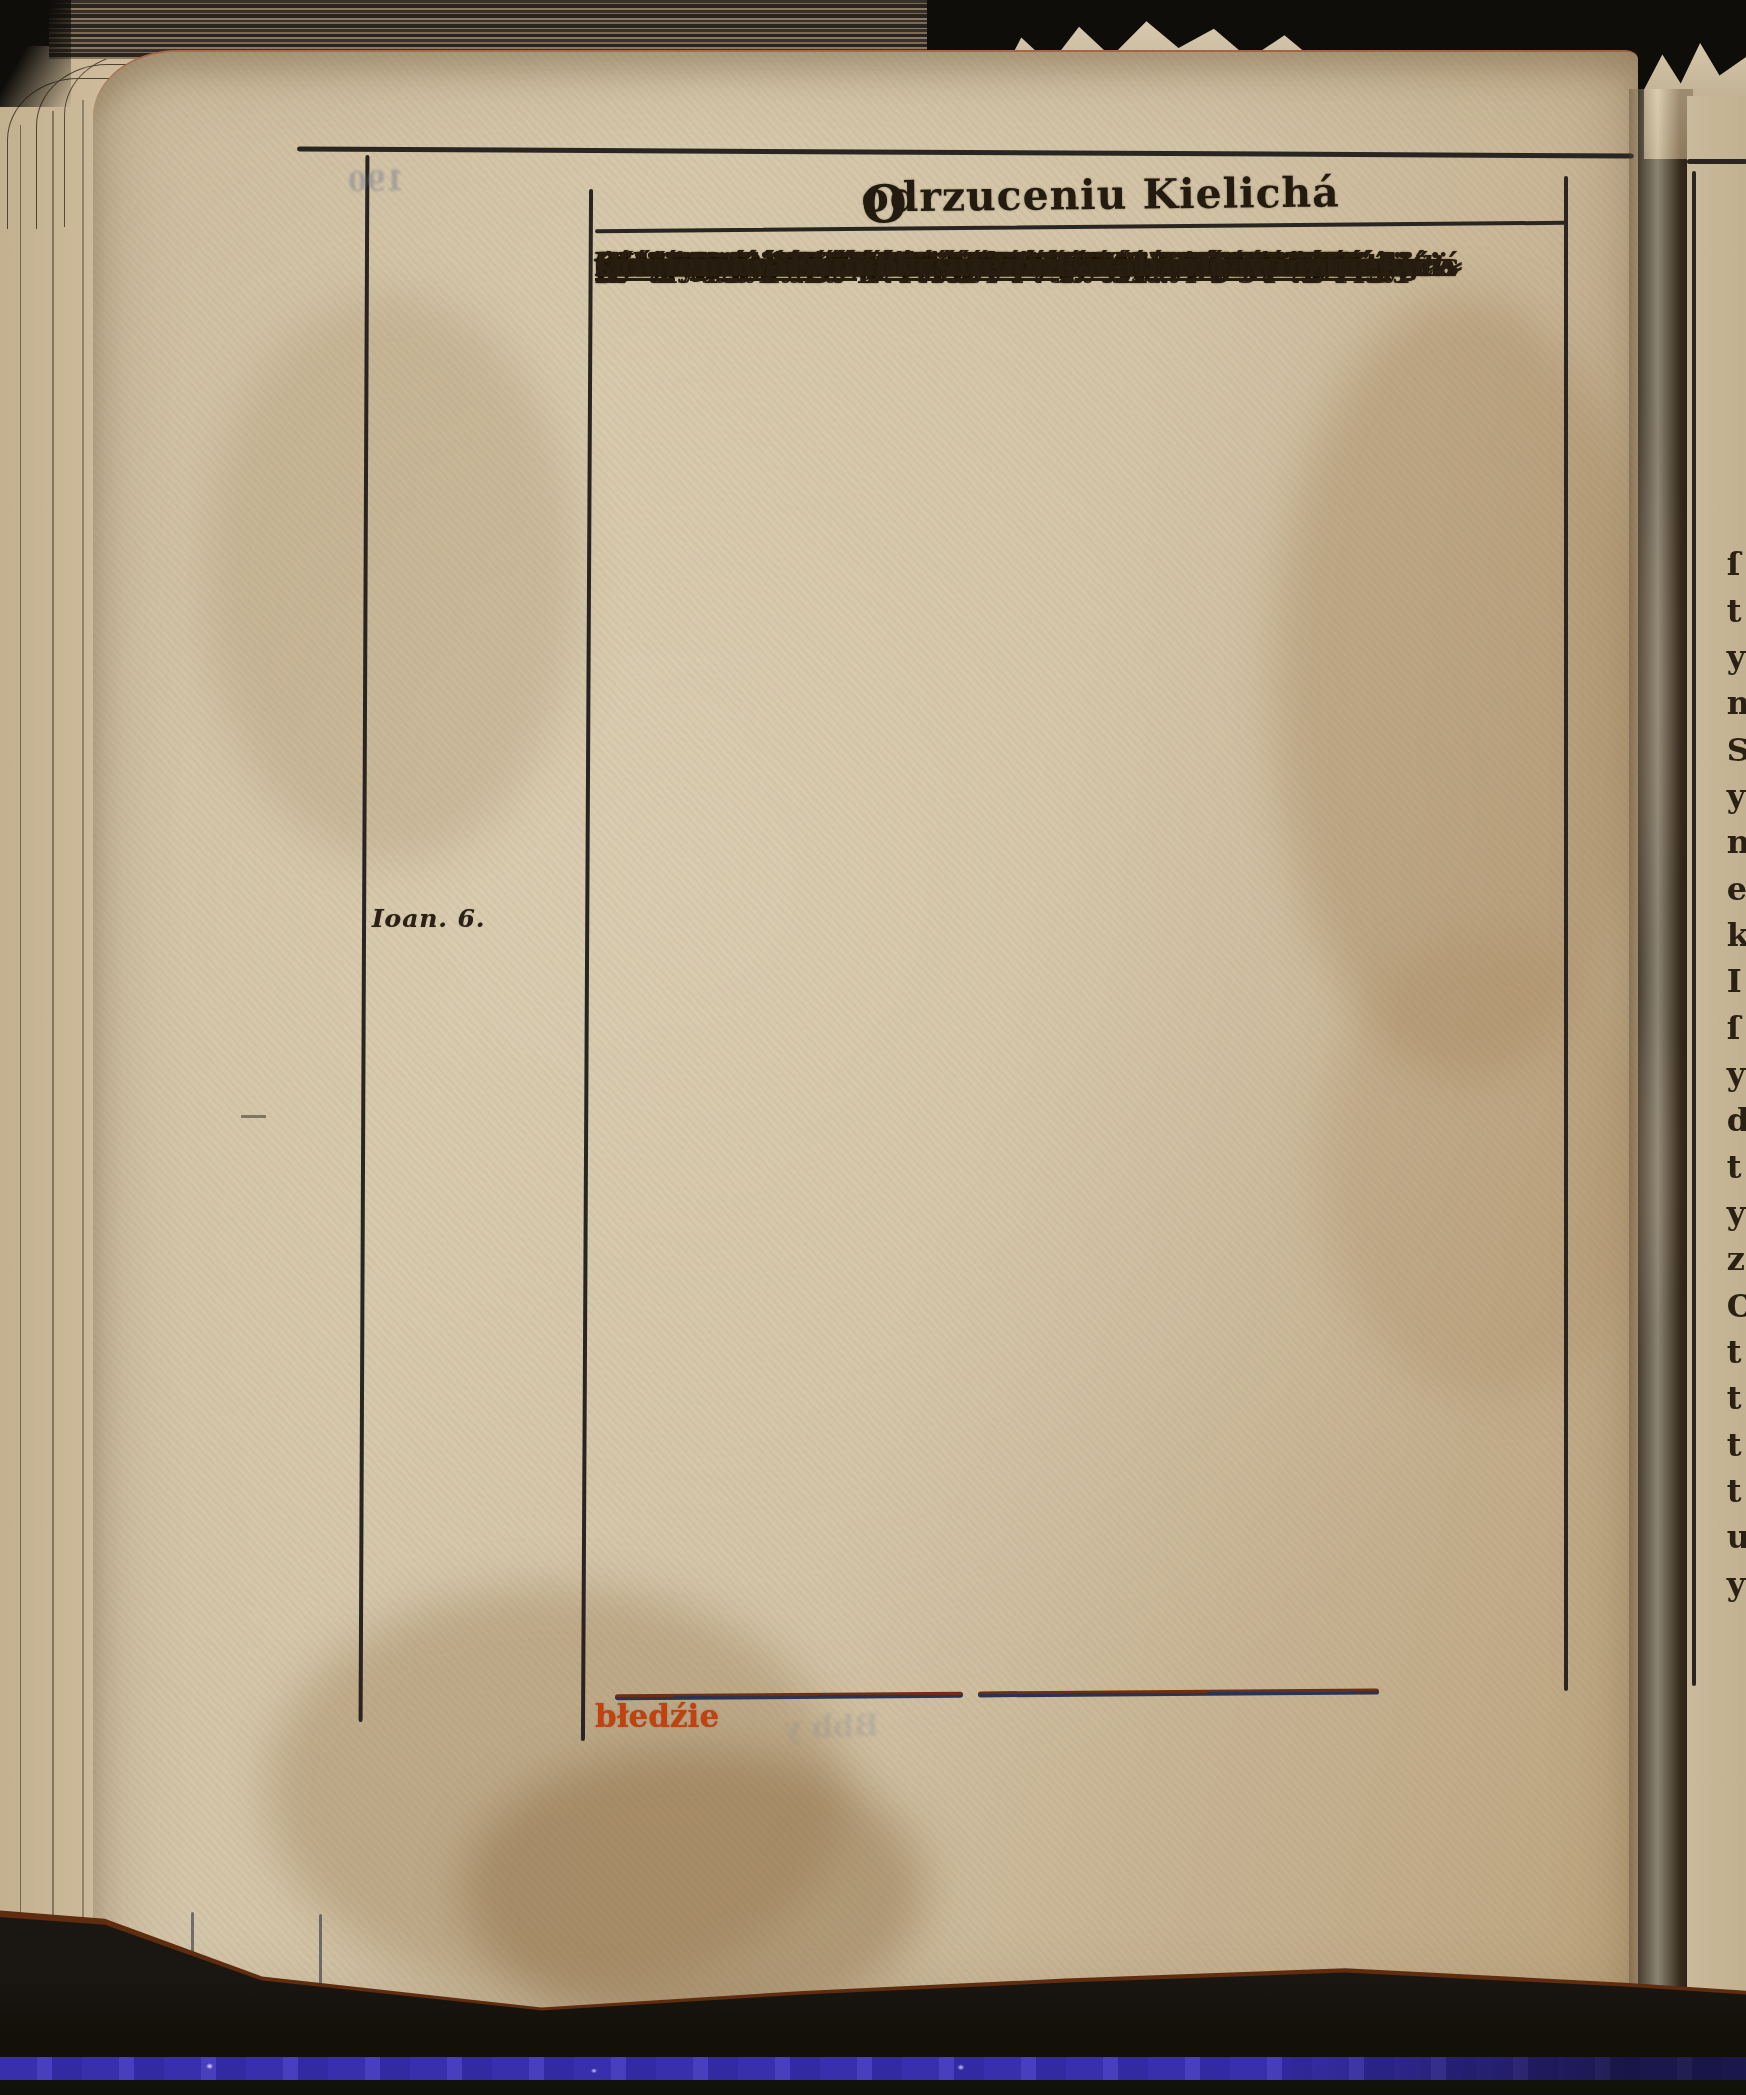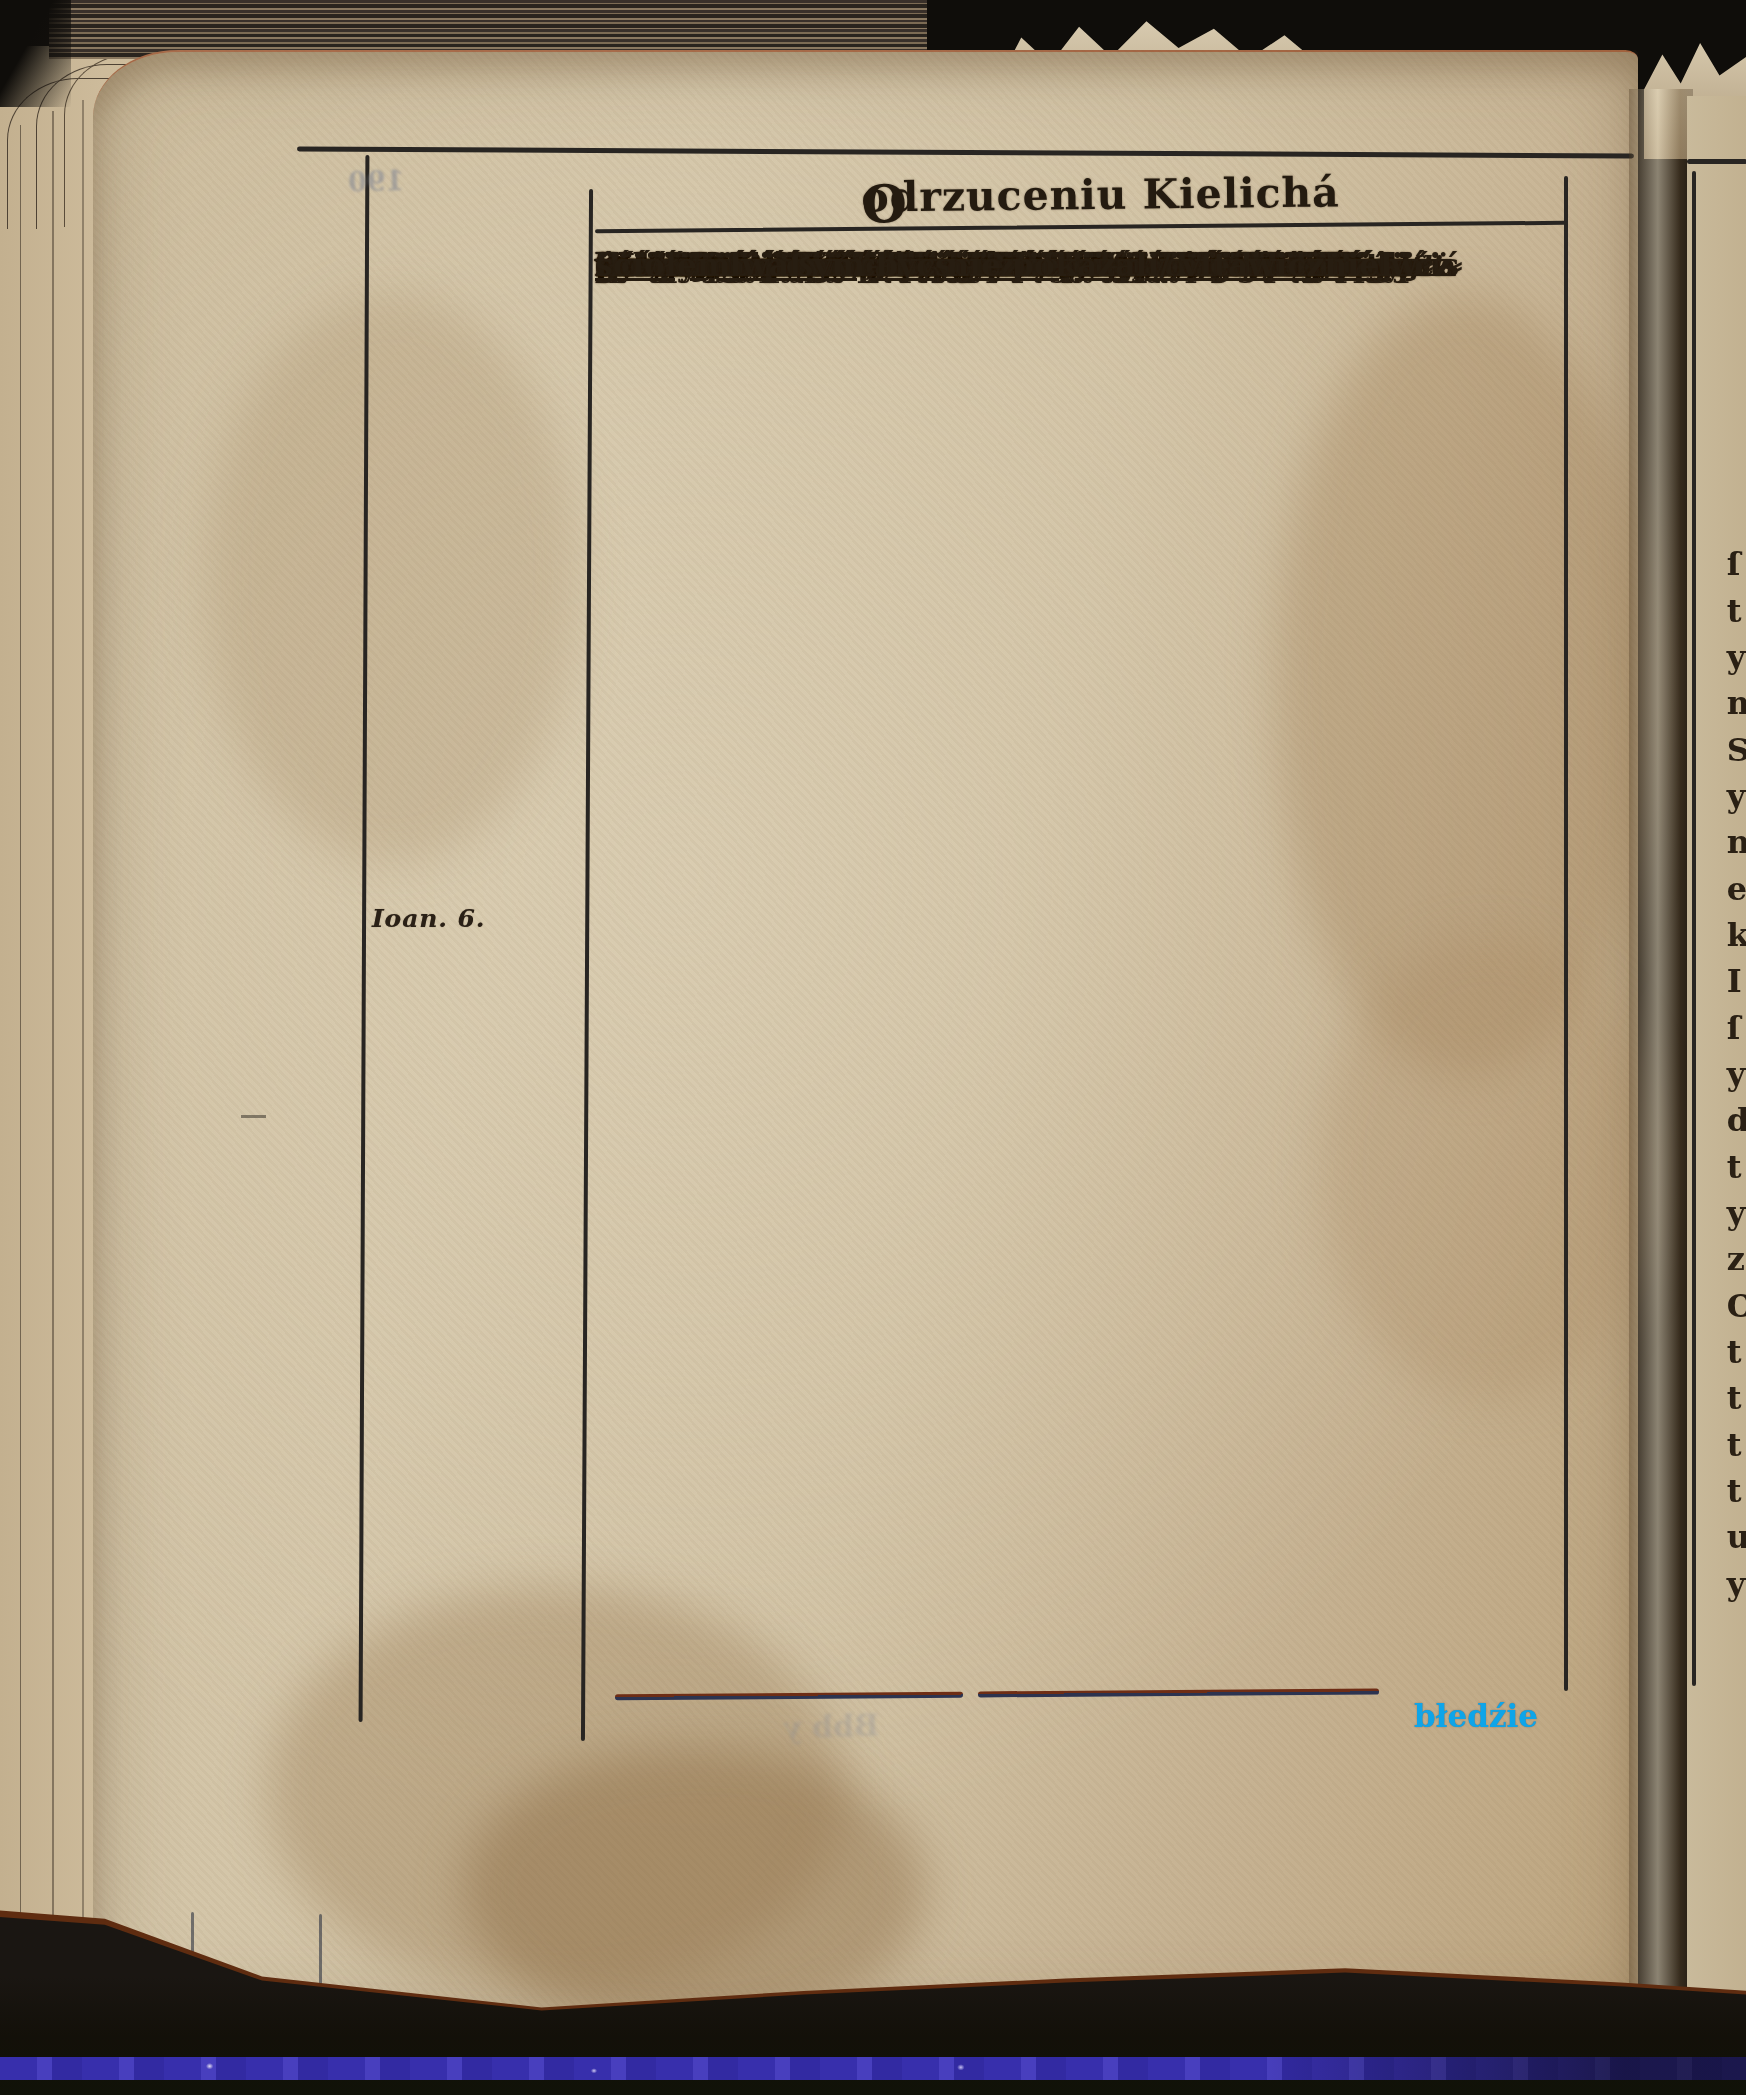--- a/index.html
+++ b/index.html
@@ -47,22 +47,22 @@
   .running-title b{font-size:52px;font-weight:700;}
   #body-lines{left:595px;top:242px;width:961px;position:absolute;}
   .tl{position:static;display:block;height:47px;line-height:47px;
     font-size:32px;font-weight:700;color:#271d11;letter-spacing:-0.3px;
     text-align:justify;text-align-last:justify;
     text-shadow:0 0 1.3px rgba(45,28,12,.5);}
   .tl .lat{position:static;font-style:italic;font-weight:600;font-size:.86em;letter-spacing:0.2px;}
   .tl.q{font-size:28px;}
   .margin-note{left:372px;top:904px;width:214px;font-style:italic;font-weight:600;
     font-size:25px;color:#2a2016;letter-spacing:0.9px;text-shadow:0 0 0.9px rgba(45,28,12,.5);}
-  .catchword{left:595px;top:1698px;width:943px;text-align:right;
-    font-size:31px;font-weight:700;color:#0ea5e9;text-shadow:0 0 1.3px rgba(40,30,50,.5);}
+  .catchword{left:595px;top:1698px;width:943px;text-align:left;
+    font-size:31px;font-weight:700;color:#c2410c;text-shadow:0 0 1.3px rgba(40,30,50,.5);}
   .underline{height:6.2px;border-radius:2.7px;
     background:linear-gradient(180deg,#6e2d15 0 2.7px,#2c3350 2.7px 6.2px);transform:rotate(-.4deg);}
   .ghost{color:#84889296;font-weight:700;transform:scaleX(-1) rotate(2deg);filter:blur(0.9px);}
   .ink-mark{width:2.7px;background:#1f2639;opacity:.55;border-radius:1.8px;}
   .margin-dash{left:241px;top:1115px;width:25px;height:2.7px;background:#3a352c;opacity:.55;}
 
   
   .fold{left:1629px;top:89px;width:64px;height:1916px;
     background:linear-gradient(90deg,rgba(70,52,30,.35),rgba(236,224,196,.55) 45%,rgba(100,78,48,.4) 80%,rgba(60,45,28,.3));}
   .sliver{left:1687px;top:96px;width:60px;height:1916px;background:linear-gradient(90deg,#c9ba9b,#c2b190);}

